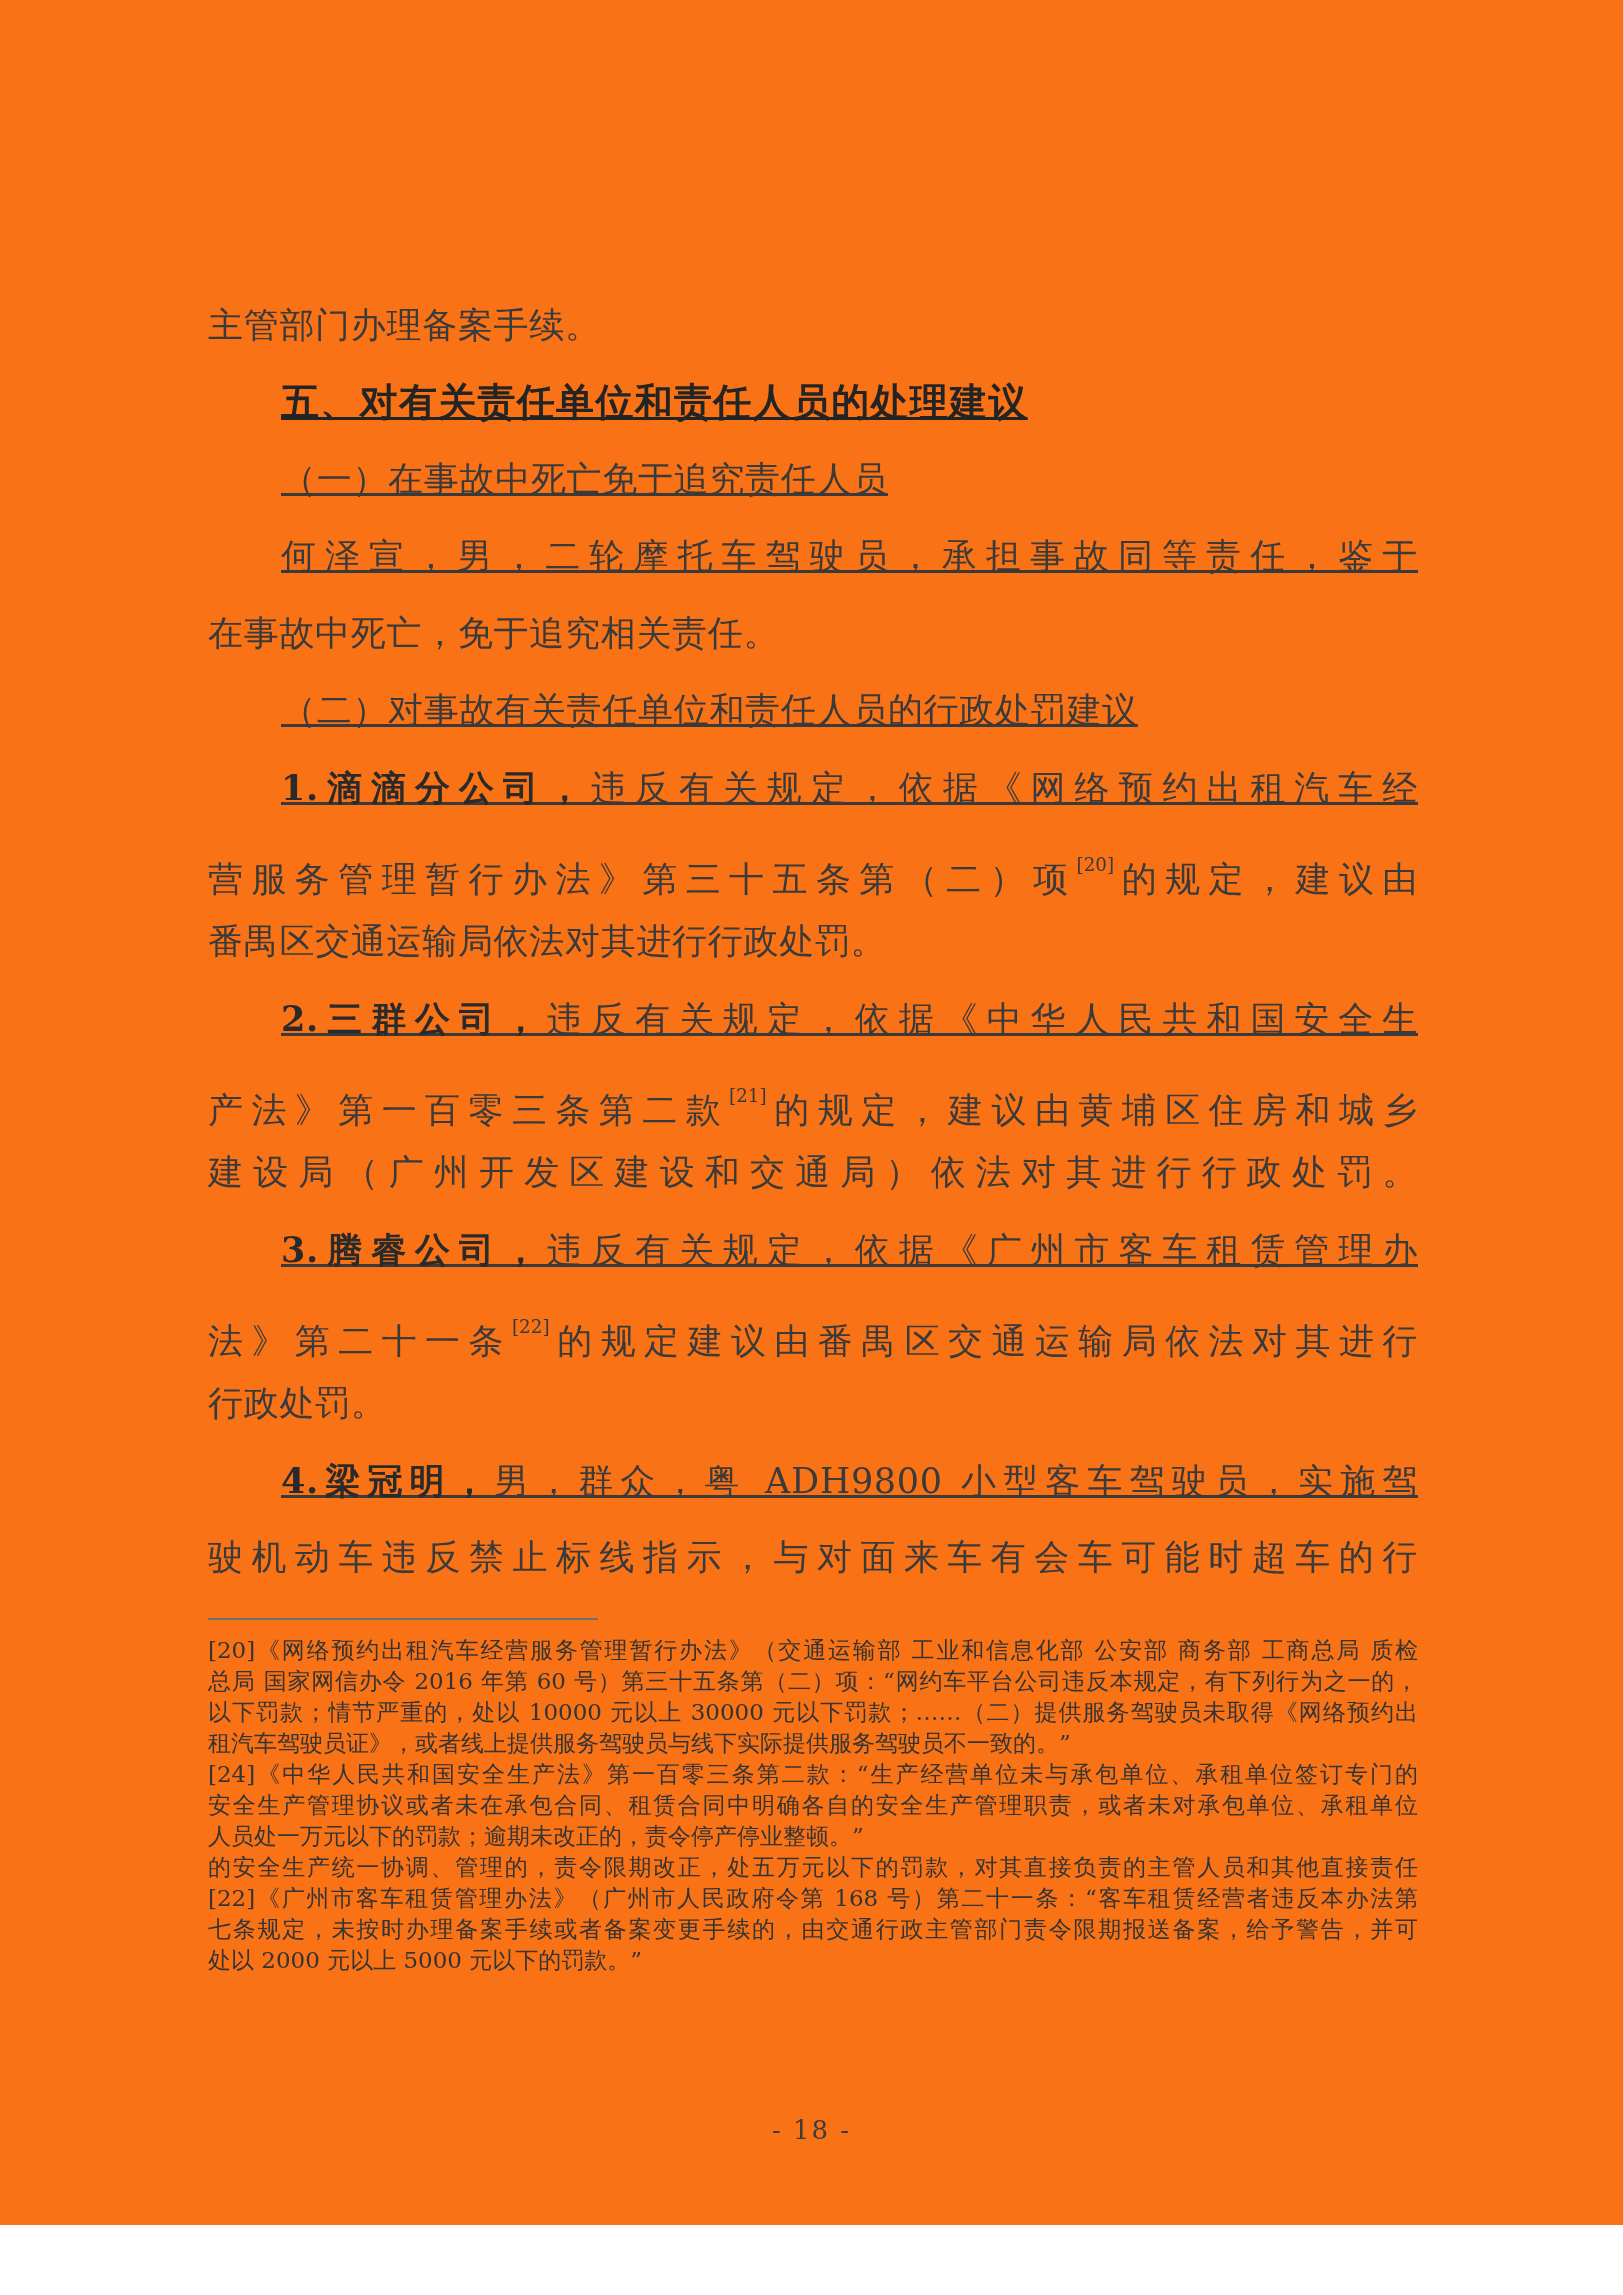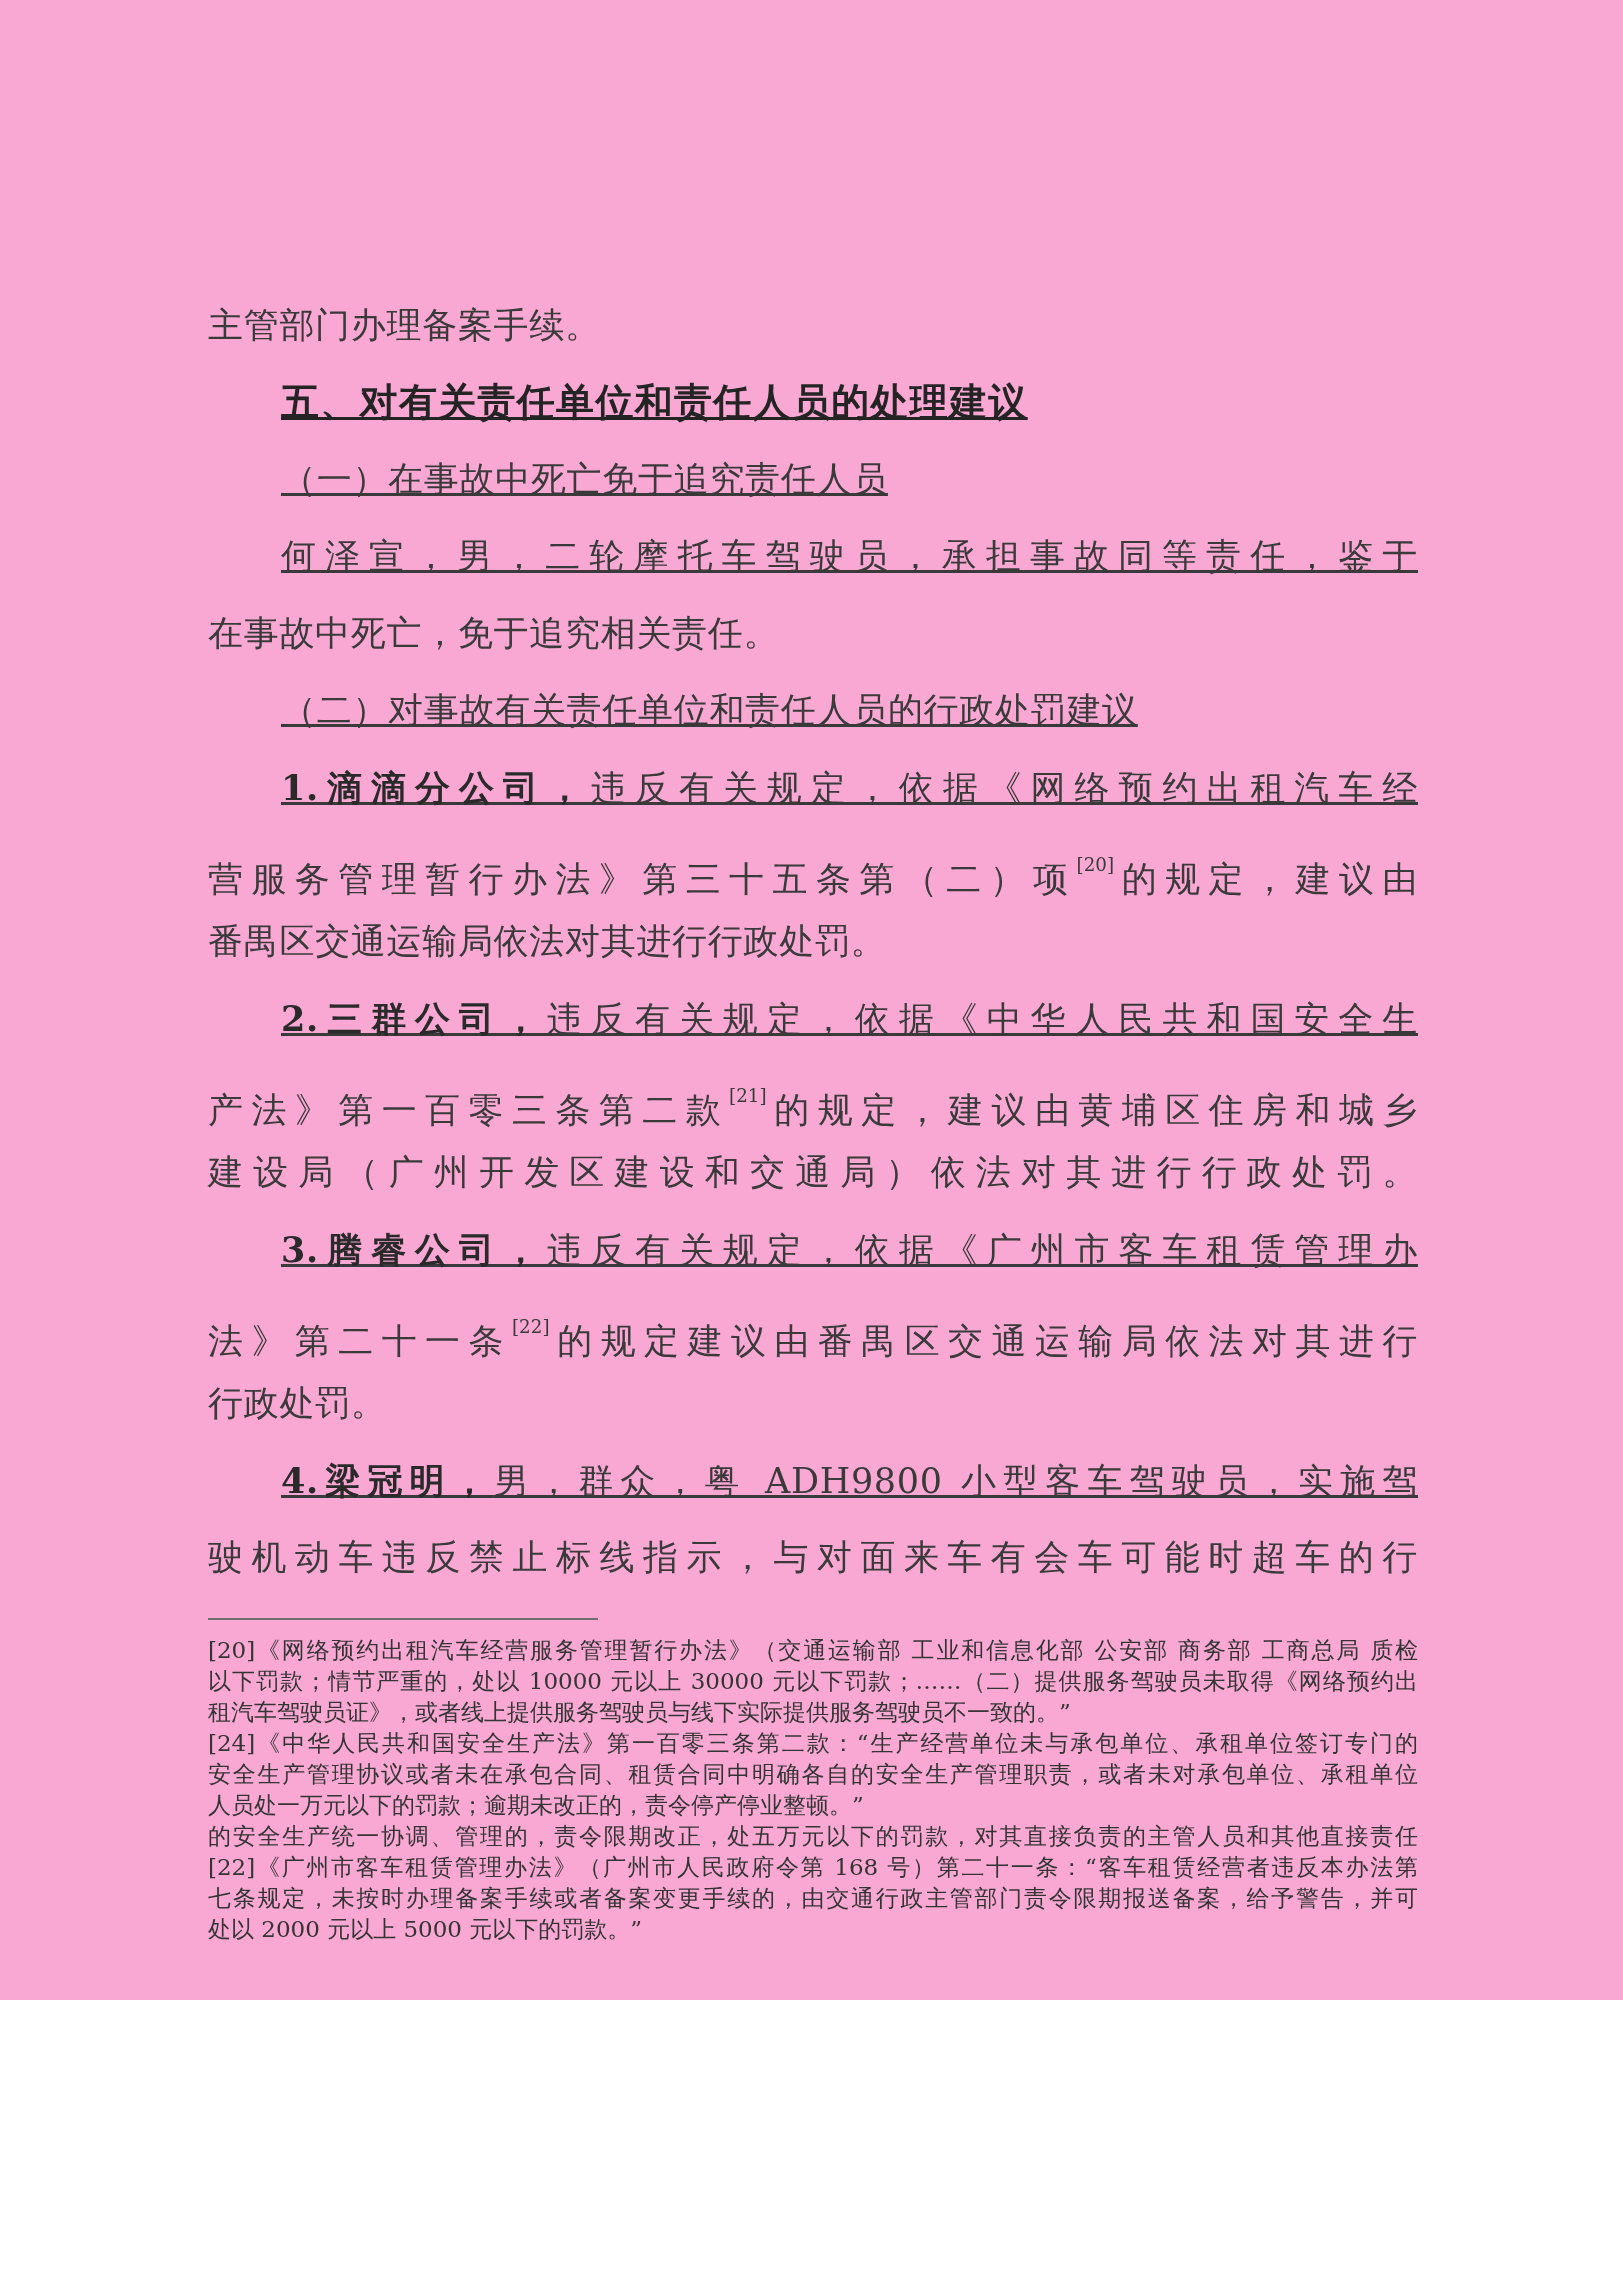--- a/index.html
+++ b/index.html
@@ -1,20 +1,20 @@
 <!DOCTYPE html>
 <html style="font-size:10.5px"><head>
 <meta charset="utf-8">
 <style>
   * { margin:0; padding:0; box-sizing:border-box; }
   html, body { background:#ffffff; }
   .page {
     position:relative;
-    width:1623px; height:2000px;
-    background:#f9a8d4;
+    width:1623px; height:2225px;
+    background:#f97316;
     font-family:"DejaVu Serif","Liberation Serif",serif;
     color:#3a3a3a;
     overflow:hidden;
   }
   .body-block { position:absolute; left:208px; top:287px; width:1210px; }
   .line {
     font-size:35px;
     height:77px;
     line-height:77px;
     letter-spacing:0.7px;
@@ -74,20 +74,21 @@
       <div class="line fill"><span>建设局（广州开发区建设和交通局）依法对其进行行政处罚。</span></div>
       <div class="line fill ind"><span class="b">3.腾睿公司，</span><span>违反有关规定，依据《广州市客车租赁管理办</span></div>
       <div class="line fill"><span>法》第二十一条</span><span class="sup">[22]</span><span>的规定建议由番禺区交通运输局依法对其进行</span></div>
       <div class="line"><span>行政处罚。</span></div>
       <div class="line fill ind"><span class="b">4.梁冠明，</span><span>男，群众，粤 ADH9800 小型客车驾驶员，实施驾</span></div>
       <div class="line fill"><span>驶机动车违反禁止标线指示，与对面来车有会车可能时超车的行</span></div>
     </div>
   <div class="fn-divider"></div>
   <div class="fn-block">
       <div class="fn-line fill">[20]《网络预约出租汽车经营服务管理暂行办法》（交通运输部 工业和信息化部 公安部 商务部 工商总局 质检</div>
+      <div class="fn-line fill">总局 国家网信办令 2016 年第 60 号）第三十五条第（二）项：“网约车平台公司违反本规定，有下列行为之一的，</div>
       <div class="fn-line fill">以下罚款；情节严重的，处以 10000 元以上 30000 元以下罚款；……（二）提供服务驾驶员未取得《网络预约出</div>
       <div class="fn-line">租汽车驾驶员证》，或者线上提供服务驾驶员与线下实际提供服务驾驶员不一致的。”</div>
       <div class="fn-line fill">[24]《中华人民共和国安全生产法》第一百零三条第二款：“生产经营单位未与承包单位、承租单位签订专门的</div>
       <div class="fn-line fill">安全生产管理协议或者未在承包合同、租赁合同中明确各自的安全生产管理职责，或者未对承包单位、承租单位</div>
       <div class="fn-line">人员处一万元以下的罚款；逾期未改正的，责令停产停业整顿。”</div>
       <div class="fn-line fill">的安全生产统一协调、管理的，责令限期改正，处五万元以下的罚款，对其直接负责的主管人员和其他直接责任</div>
       <div class="fn-line fill">[22]《广州市客车租赁管理办法》（广州市人民政府令第 168 号）第二十一条：“客车租赁经营者违反本办法第</div>
       <div class="fn-line fill">七条规定，未按时办理备案手续或者备案变更手续的，由交通行政主管部门责令限期报送备案，给予警告，并可</div>
       <div class="fn-line">处以 2000 元以上 5000 元以下的罚款。”</div>
     </div>

